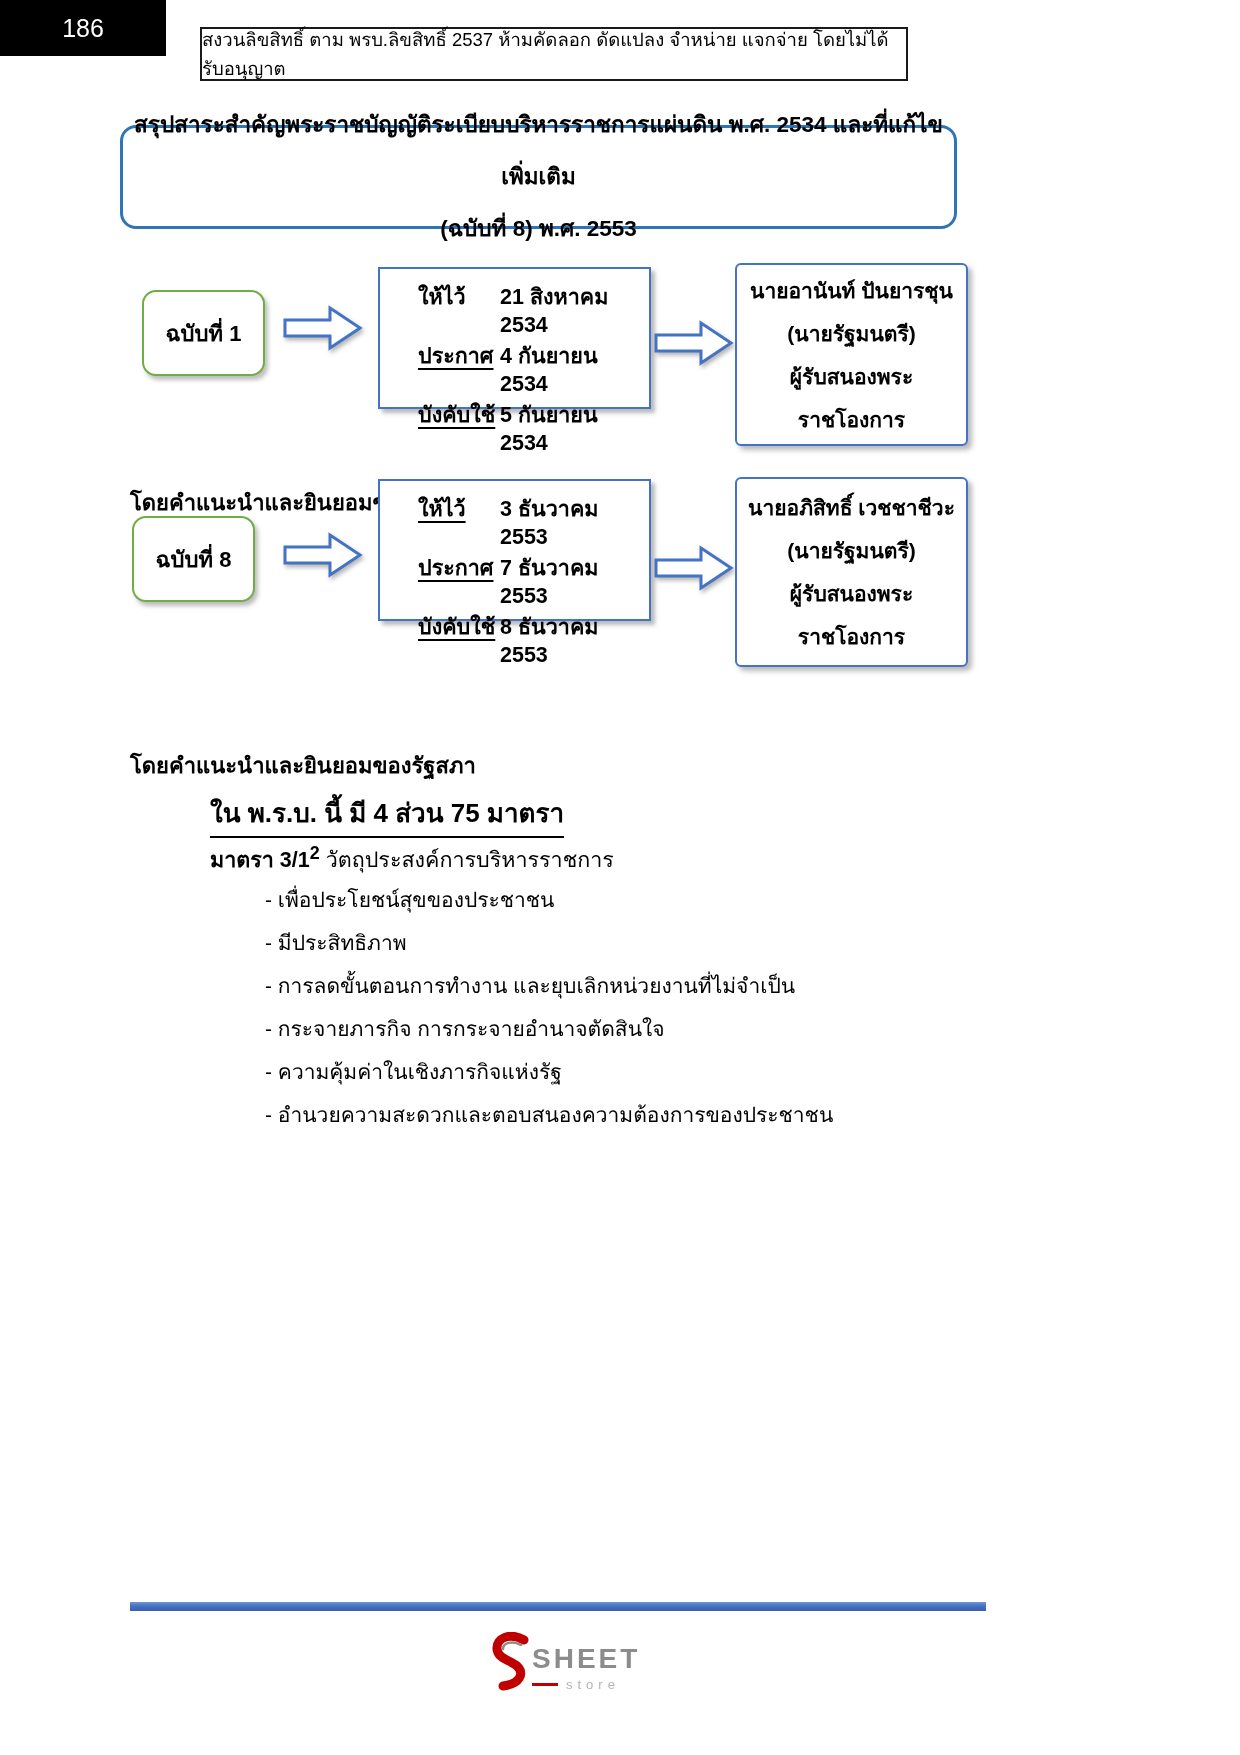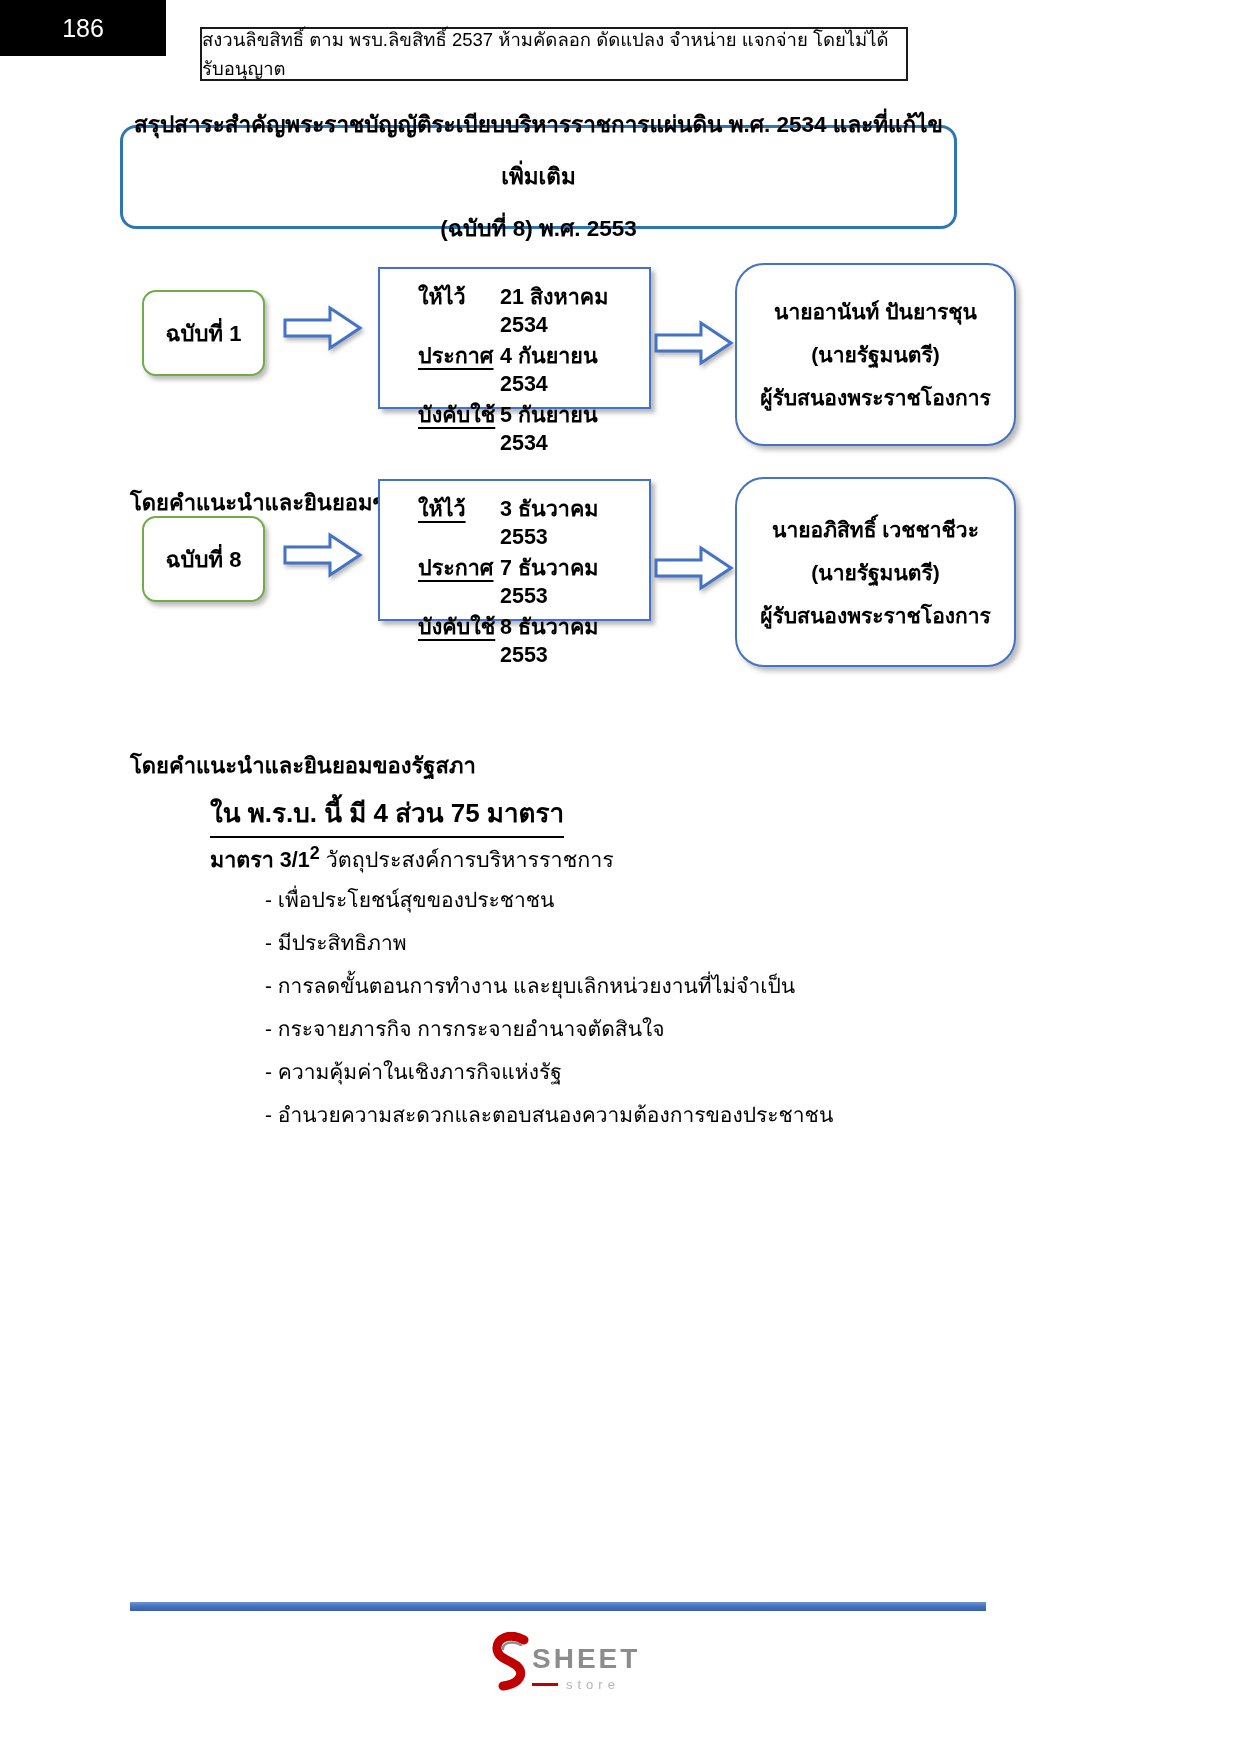--- a/index.html
+++ b/index.html
@@ -53,22 +53,22 @@
     box-shadow: 4px 4px 4px rgba(120,120,120,.5);
     background: #fff;
     padding: 10px 16px;
     display: flex; flex-direction: column; justify-content: space-evenly;
     font-size: 21.5px; font-weight: bold;
   }
   .date-line { display: flex; align-items: baseline; }
   .date-label { min-width: 82px; margin-left: 22px; }
   .u { text-decoration: underline; text-underline-offset: 5px; text-decoration-thickness: 1.5px; }
   .signer-box {
-    width: 281px;
-    border: 2px solid #4472C4; border-radius: 29px;
+    width: 233px;
+    border: 2px solid #4472C4; border-radius: 6px;
     box-shadow: 4px 4px 5px rgba(120,120,120,.5);
     background: #fff;
     display: flex; flex-direction: column; align-items: center; justify-content: center;
     text-align: center;
     font-size: 21px; font-weight: bold; line-height: 43px;
   }
 
   .approval-note { font-size: 22px; font-weight: bold; }
 
   .structure-heading {
@@ -139,21 +139,21 @@
 </svg>
 
 <div class="abs signer-box" style="left:735px; top:263px; height:183px;">
   <div>นายอานันท์ ปันยารชุน</div>
   <div>(นายรัฐมนตรี)</div>
   <div>ผู้รับสนองพระราชโองการ</div>
 </div>
 
 <div class="abs approval-note" style="left:130px; top:485px;">โดยคำแนะนำและยินยอมของสภานิติบัญญัติ</div>
 
-<div class="abs edition-box" style="left:142px; top:516px;">
+<div class="abs edition-box" style="left:132px; top:516px;">
   <span>ฉบับที่ 8</span>
 </div>
 
 <svg class="abs flow-arrow" style="left:283px; top:530px;" viewBox="0 0 80 48">
   <polygon points="2,16 47,16 47,4 77,24 47,44 47,32 2,32" fill="#ffffff" stroke="#4472C4" stroke-width="3" stroke-linejoin="miter"></polygon>
 </svg>
 
 <div class="abs dates-box" style="left:378px; top:479px;">
   <div class="date-line">
     <span class="date-label u">ให้ไว้</span>

